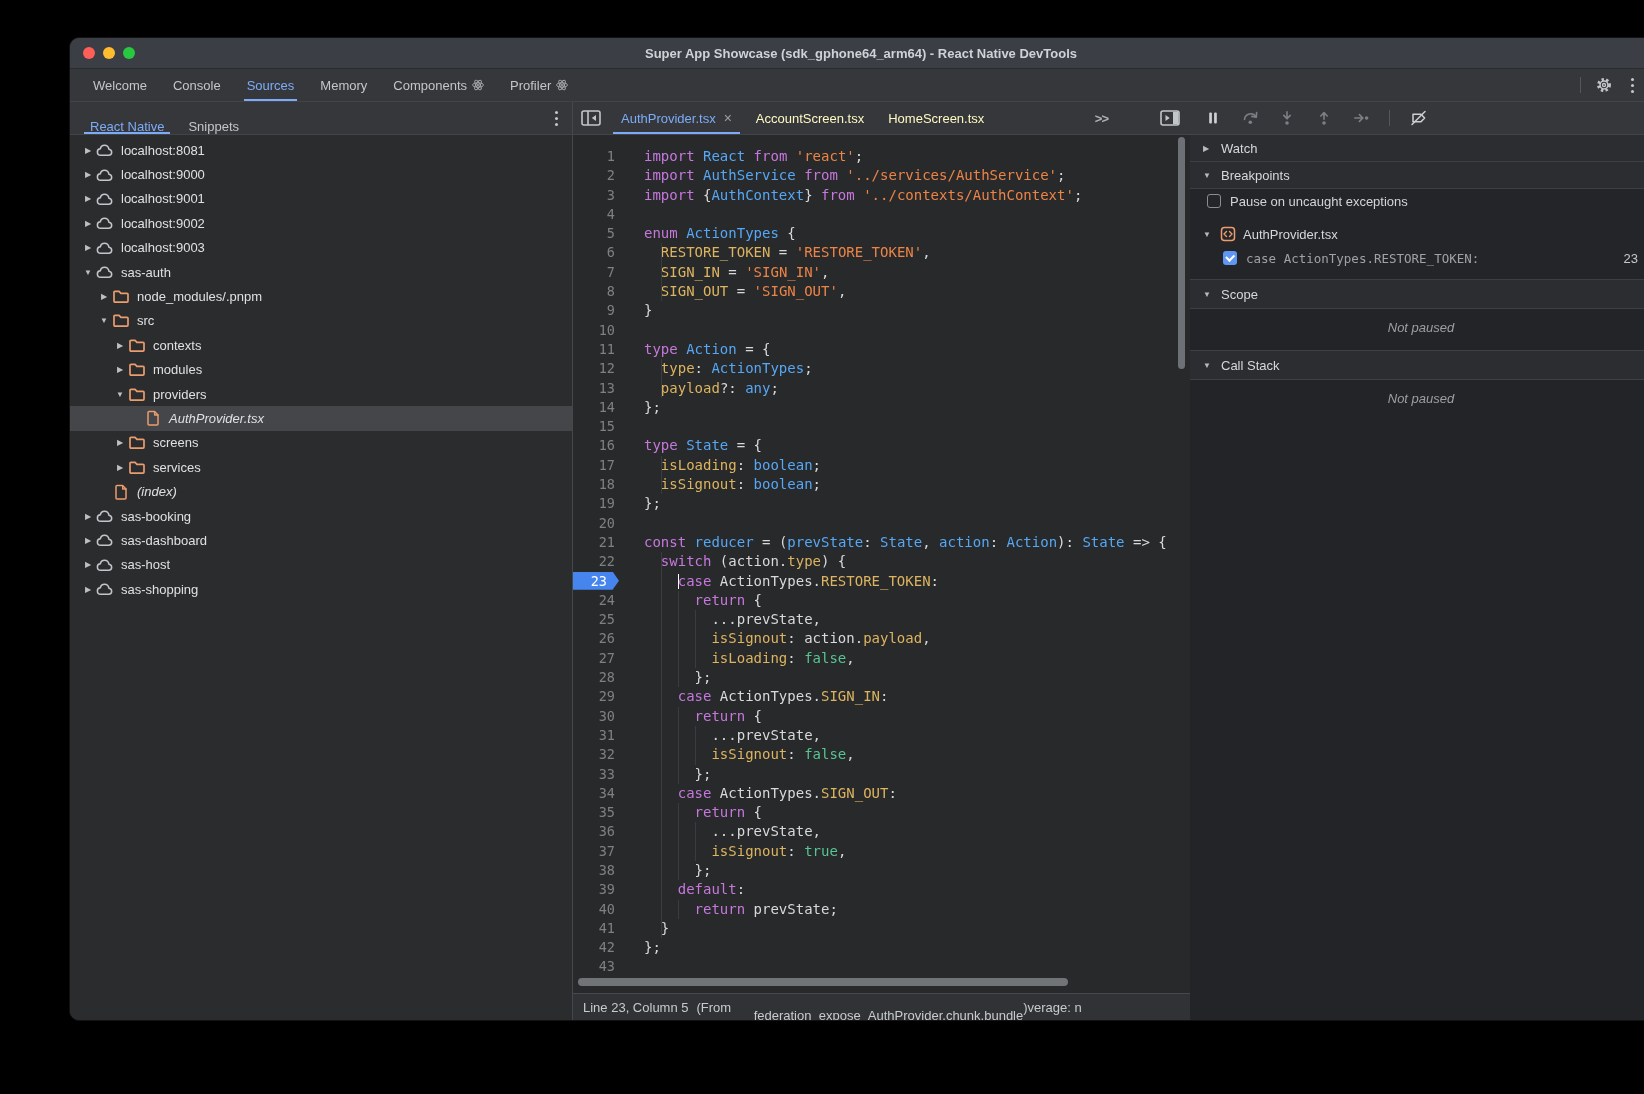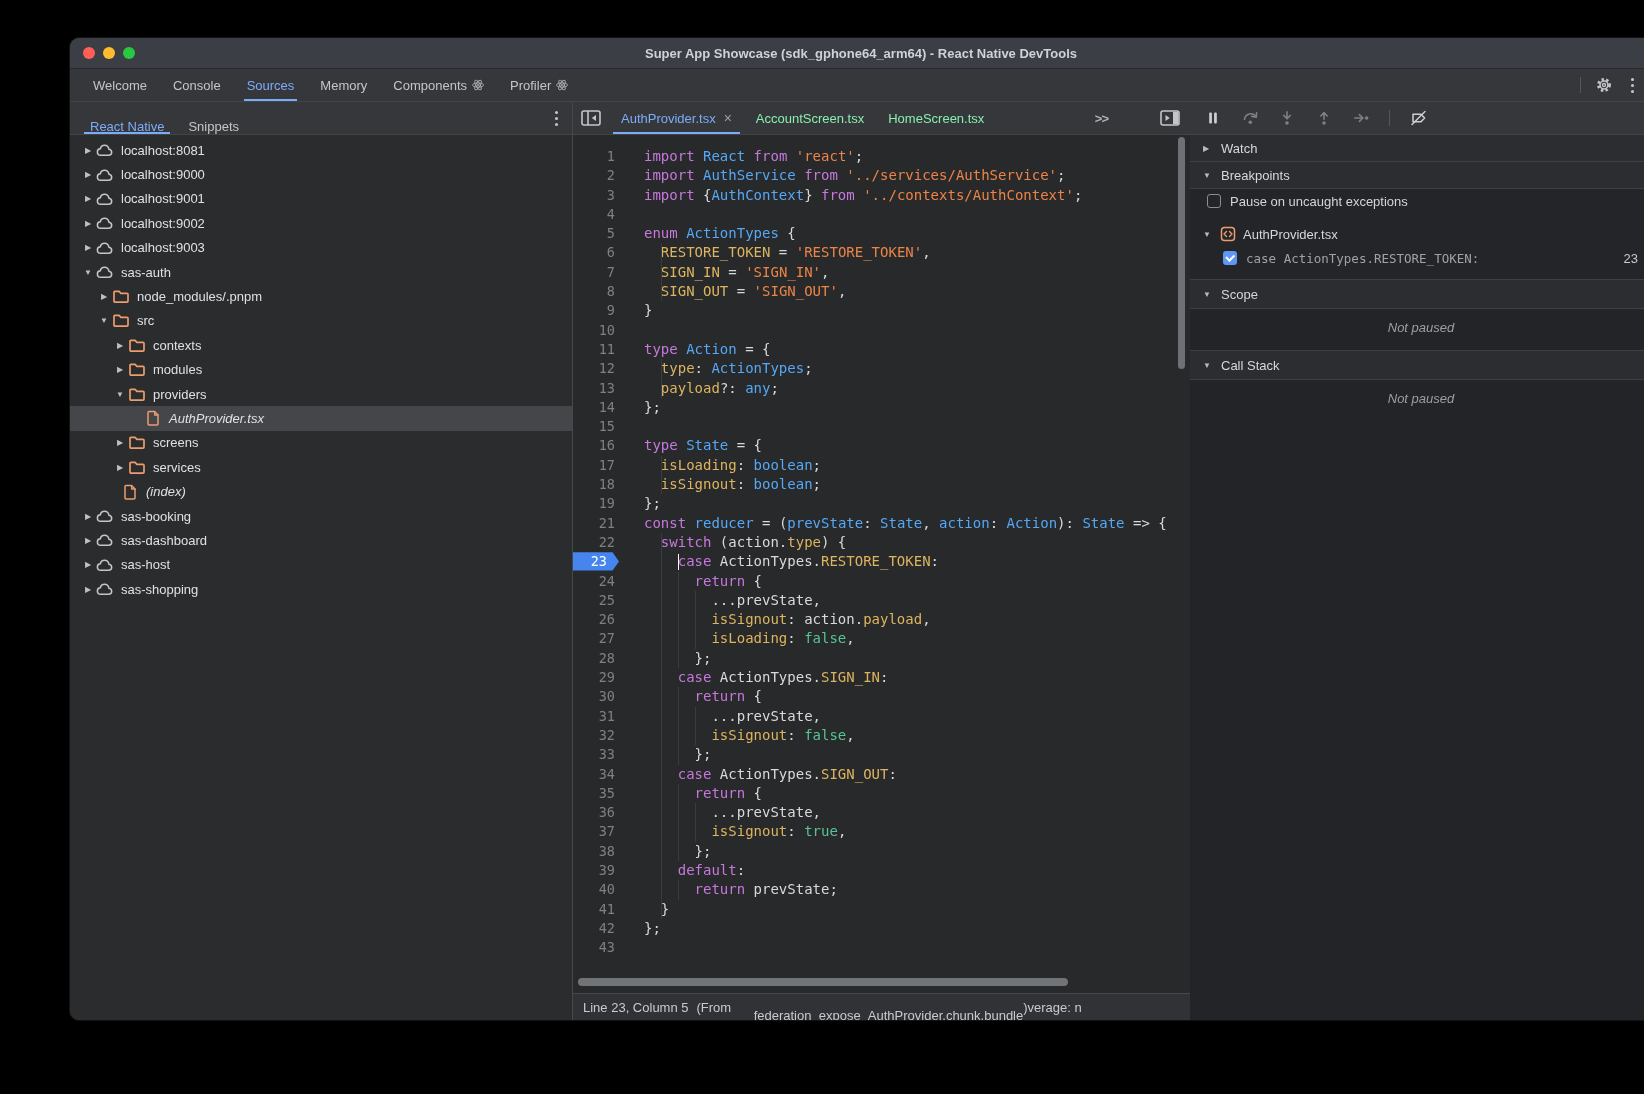--- a/index.html
+++ b/index.html
@@ -33,21 +33,21 @@
   .tree{flex:1;overflow:hidden;padding-top:3px;}
   .tree-row{height:24.4px;display:flex;align-items:center;font-size:13px;color:#dfe0e2;white-space:nowrap;}
   .tree-row.selected{background:#45464a;}
   .tw-arrow{width:14px;flex:0 0 14px;font-size:8px;color:#bcbfc3;text-align:center;}
   .tw-icon{width:20px;flex:0 0 20px;display:flex;align-items:center;justify-content:center;margin-right:6px;}
   .tree-label.italic{font-style:italic;}
   
   .editor{width:617px;flex:0 0 617px;display:flex;flex-direction:column;background:#28292b;position:relative;box-sizing:border-box;}
   .ed-tabbar{height:32px;flex:0 0 32px;background:#36373b;border-bottom:1px solid #434448;display:flex;align-items:stretch;}
   .nav-toggle{width:36px;display:flex;align-items:center;justify-content:center;}
-  .ed-tab{display:flex;align-items:center;gap:8px;padding:0 12px;font-size:13px;color:#86efac;position:relative;}
+  .ed-tab{display:flex;align-items:center;gap:8px;padding:0 12px;font-size:13px;color:#fef9c3;position:relative;}
   .ed-tab.active{color:#7cacf8;}
   .ed-tab.active:after{content:"";position:absolute;left:4px;right:4px;bottom:0;height:2px;background:#7cacf8;}
   .tab-x{color:#9aa0a6;font-size:14px;line-height:1;}
   .ed-tab-spacer{flex:1;}
   .chev{display:flex;align-items:center;color:#aeb1b5;font-size:13px;font-weight:bold;letter-spacing:-1px;padding-right:44px;}
   .side-toggle{width:36px;display:flex;align-items:center;justify-content:center;margin-right:2px;}
   .code{flex:1;overflow:hidden;position:relative;padding-top:12px;font-family:"DejaVu Sans Mono",monospace;font-size:14px;}
   .code-line{height:19.3px;display:flex;position:relative;white-space:pre;}
   .gutter{width:48px;flex:0 0 48px;text-align:right;padding-right:6px;box-sizing:border-box;color:#7e8084;font-size:13.5px;line-height:19.3px;position:relative;}
   .bp-flag{position:absolute;left:0;top:0;bottom:1px;width:46px;background:#4684ee;color:#fff;
@@ -291,21 +291,21 @@
           </div>
           <div class="tree-row" style="padding-left: 43px;">
             <span class="tw-arrow">▶</span>
             <span class="tw-icon">
               <svg width="18" height="15" viewBox="0 0 18 15">
                 <path d="M2 3.4c0-.6.4-1 1-1h4.1l1.8 1.9h6.1c.6 0 1 .4 1 1v6.8c0 .6-.4 1-1 1H3c-.6 0-1-.4-1-1z" stroke="#ec9c6d" stroke-width="1.7" stroke-linecap="round" stroke-linejoin="round" fill="none"></path>
               </svg>
             </span>
             <span class="tree-label">services</span>
           </div>
-          <div class="tree-row" style="padding-left: 36px; text-align: right;">
+          <div class="tree-row" style="padding-left: 27px; text-align: right;">
             <span class="tw-arrow"></span>
             <span class="tw-icon">
               <svg width="14" height="16" viewBox="0 0 14 16">
                 <path d="M3 1.5h5.6L12 5v9c0 .6-.4 1-1 1H3c-.6 0-1-.4-1-1V2.5c0-.6.4-1 1-1z" stroke="#ec9c6d" stroke-width="1.5" stroke-linecap="round" stroke-linejoin="round" fill="none"></path>
                 <path d="M8.6 1.8V5H12" stroke="#ec9c6d" stroke-width="1.3" stroke-linecap="round" stroke-linejoin="round" fill="none"></path>
               </svg>
             </span>
             <span class="tree-label italic">(index)</span>
           </div>
           <div class="tree-row" style="padding-left: 11px;">
@@ -392,20 +392,21 @@
           <div class="code-line"><div class="gutter">10</div><div class="code-text"></div></div>
           <div class="code-line"><div class="gutter">11</div><div class="code-text"><span class="tk-kw">type</span><span class="tk-pl"> </span><span class="tk-id">Action</span><span class="tk-pl"> = {</span></div></div>
           <div class="code-line"><div class="gutter">12</div><div class="code-text"><span class="ind" style="left: calc(2ch + 23px);"></span><span class="tk-pl">  </span><span class="tk-prop">type</span><span class="tk-pl">: </span><span class="tk-id">ActionTypes</span><span class="tk-pl">;</span></div></div>
           <div class="code-line"><div class="gutter">13</div><div class="code-text"><span class="ind" style="left: calc(2ch + 23px);"></span><span class="tk-pl">  </span><span class="tk-prop">payload</span><span class="tk-pl">?: </span><span class="tk-id">any</span><span class="tk-pl">;</span></div></div>
           <div class="code-line"><div class="gutter">14</div><div class="code-text"><span class="tk-pl">};</span></div></div>
           <div class="code-line"><div class="gutter">15</div><div class="code-text"></div></div>
           <div class="code-line"><div class="gutter">16</div><div class="code-text"><span class="tk-kw">type</span><span class="tk-pl"> </span><span class="tk-id">State</span><span class="tk-pl"> = {</span></div></div>
           <div class="code-line"><div class="gutter">17</div><div class="code-text"><span class="ind" style="left: calc(2ch + 23px);"></span><span class="tk-pl">  </span><span class="tk-prop">isLoading</span><span class="tk-pl">: </span><span class="tk-id">boolean</span><span class="tk-pl">;</span></div></div>
           <div class="code-line"><div class="gutter">18</div><div class="code-text"><span class="ind" style="left: calc(2ch + 23px);"></span><span class="tk-pl">  </span><span class="tk-prop">isSignout</span><span class="tk-pl">: </span><span class="tk-id">boolean</span><span class="tk-pl">;</span></div></div>
           <div class="code-line"><div class="gutter">19</div><div class="code-text"><span class="tk-pl">};</span></div></div>
+          <div class="code-line"><div class="gutter">20</div><div class="code-text"></div></div>
           <div class="code-line"><div class="gutter">21</div><div class="code-text"><span class="tk-kw">const</span><span class="tk-pl"> </span><span class="tk-id">reducer</span><span class="tk-pl"> = (</span><span class="tk-id">prevState</span><span class="tk-pl">: </span><span class="tk-id">State</span><span class="tk-pl">, </span><span class="tk-id">action</span><span class="tk-pl">: </span><span class="tk-id">Action</span><span class="tk-pl">): </span><span class="tk-id">State</span><span class="tk-pl"> =&gt; {</span></div></div>
           <div class="code-line"><div class="gutter">22</div><div class="code-text"><span class="ind" style="left: calc(2ch + 23px);"></span><span class="tk-pl">  </span><span class="tk-kw">switch</span><span class="tk-pl"> (action.</span><span class="tk-prop">type</span><span class="tk-pl">) {</span></div></div>
           <div class="code-line"><div class="gutter"><div class="bp-flag">23</div></div><div class="code-text"><span class="ind" style="left: calc(2ch + 23px);"></span><span class="caret" style="left: calc(4ch + 23px);"></span><span class="tk-pl">    </span><span class="tk-kw">case</span><span class="tk-pl"> ActionTypes.</span><span class="tk-prop">RESTORE_TOKEN</span><span class="tk-pl">:</span></div></div>
           <div class="code-line"><div class="gutter">24</div><div class="code-text"><span class="ind" style="left: calc(2ch + 23px);"></span><span class="ind" style="left: calc(4ch + 23px);"></span><span class="tk-pl">      </span><span class="tk-kw">return</span><span class="tk-pl"> {</span></div></div>
           <div class="code-line"><div class="gutter">25</div><div class="code-text"><span class="ind" style="left: calc(2ch + 23px);"></span><span class="ind" style="left: calc(4ch + 23px);"></span><span class="ind" style="left: calc(6ch + 23px);"></span><span class="tk-pl">        ...prevState,</span></div></div>
           <div class="code-line"><div class="gutter">26</div><div class="code-text"><span class="ind" style="left: calc(2ch + 23px);"></span><span class="ind" style="left: calc(4ch + 23px);"></span><span class="ind" style="left: calc(6ch + 23px);"></span><span class="tk-pl">        </span><span class="tk-prop">isSignout</span><span class="tk-pl">: action.</span><span class="tk-prop">payload</span><span class="tk-pl">,</span></div></div>
           <div class="code-line"><div class="gutter">27</div><div class="code-text"><span class="ind" style="left: calc(2ch + 23px);"></span><span class="ind" style="left: calc(4ch + 23px);"></span><span class="ind" style="left: calc(6ch + 23px);"></span><span class="tk-pl">        </span><span class="tk-prop">isLoading</span><span class="tk-pl">: </span><span class="tk-bool">false</span><span class="tk-pl">,</span></div></div>
           <div class="code-line"><div class="gutter">28</div><div class="code-text"><span class="ind" style="left: calc(2ch + 23px);"></span><span class="ind" style="left: calc(4ch + 23px);"></span><span class="tk-pl">      };</span></div></div>
           <div class="code-line"><div class="gutter">29</div><div class="code-text"><span class="ind" style="left: calc(2ch + 23px);"></span><span class="tk-pl">    </span><span class="tk-kw">case</span><span class="tk-pl"> ActionTypes.</span><span class="tk-prop">SIGN_IN</span><span class="tk-pl">:</span></div></div>
           <div class="code-line"><div class="gutter">30</div><div class="code-text"><span class="ind" style="left: calc(2ch + 23px);"></span><span class="ind" style="left: calc(4ch + 23px);"></span><span class="tk-pl">      </span><span class="tk-kw">return</span><span class="tk-pl"> {</span></div></div>

